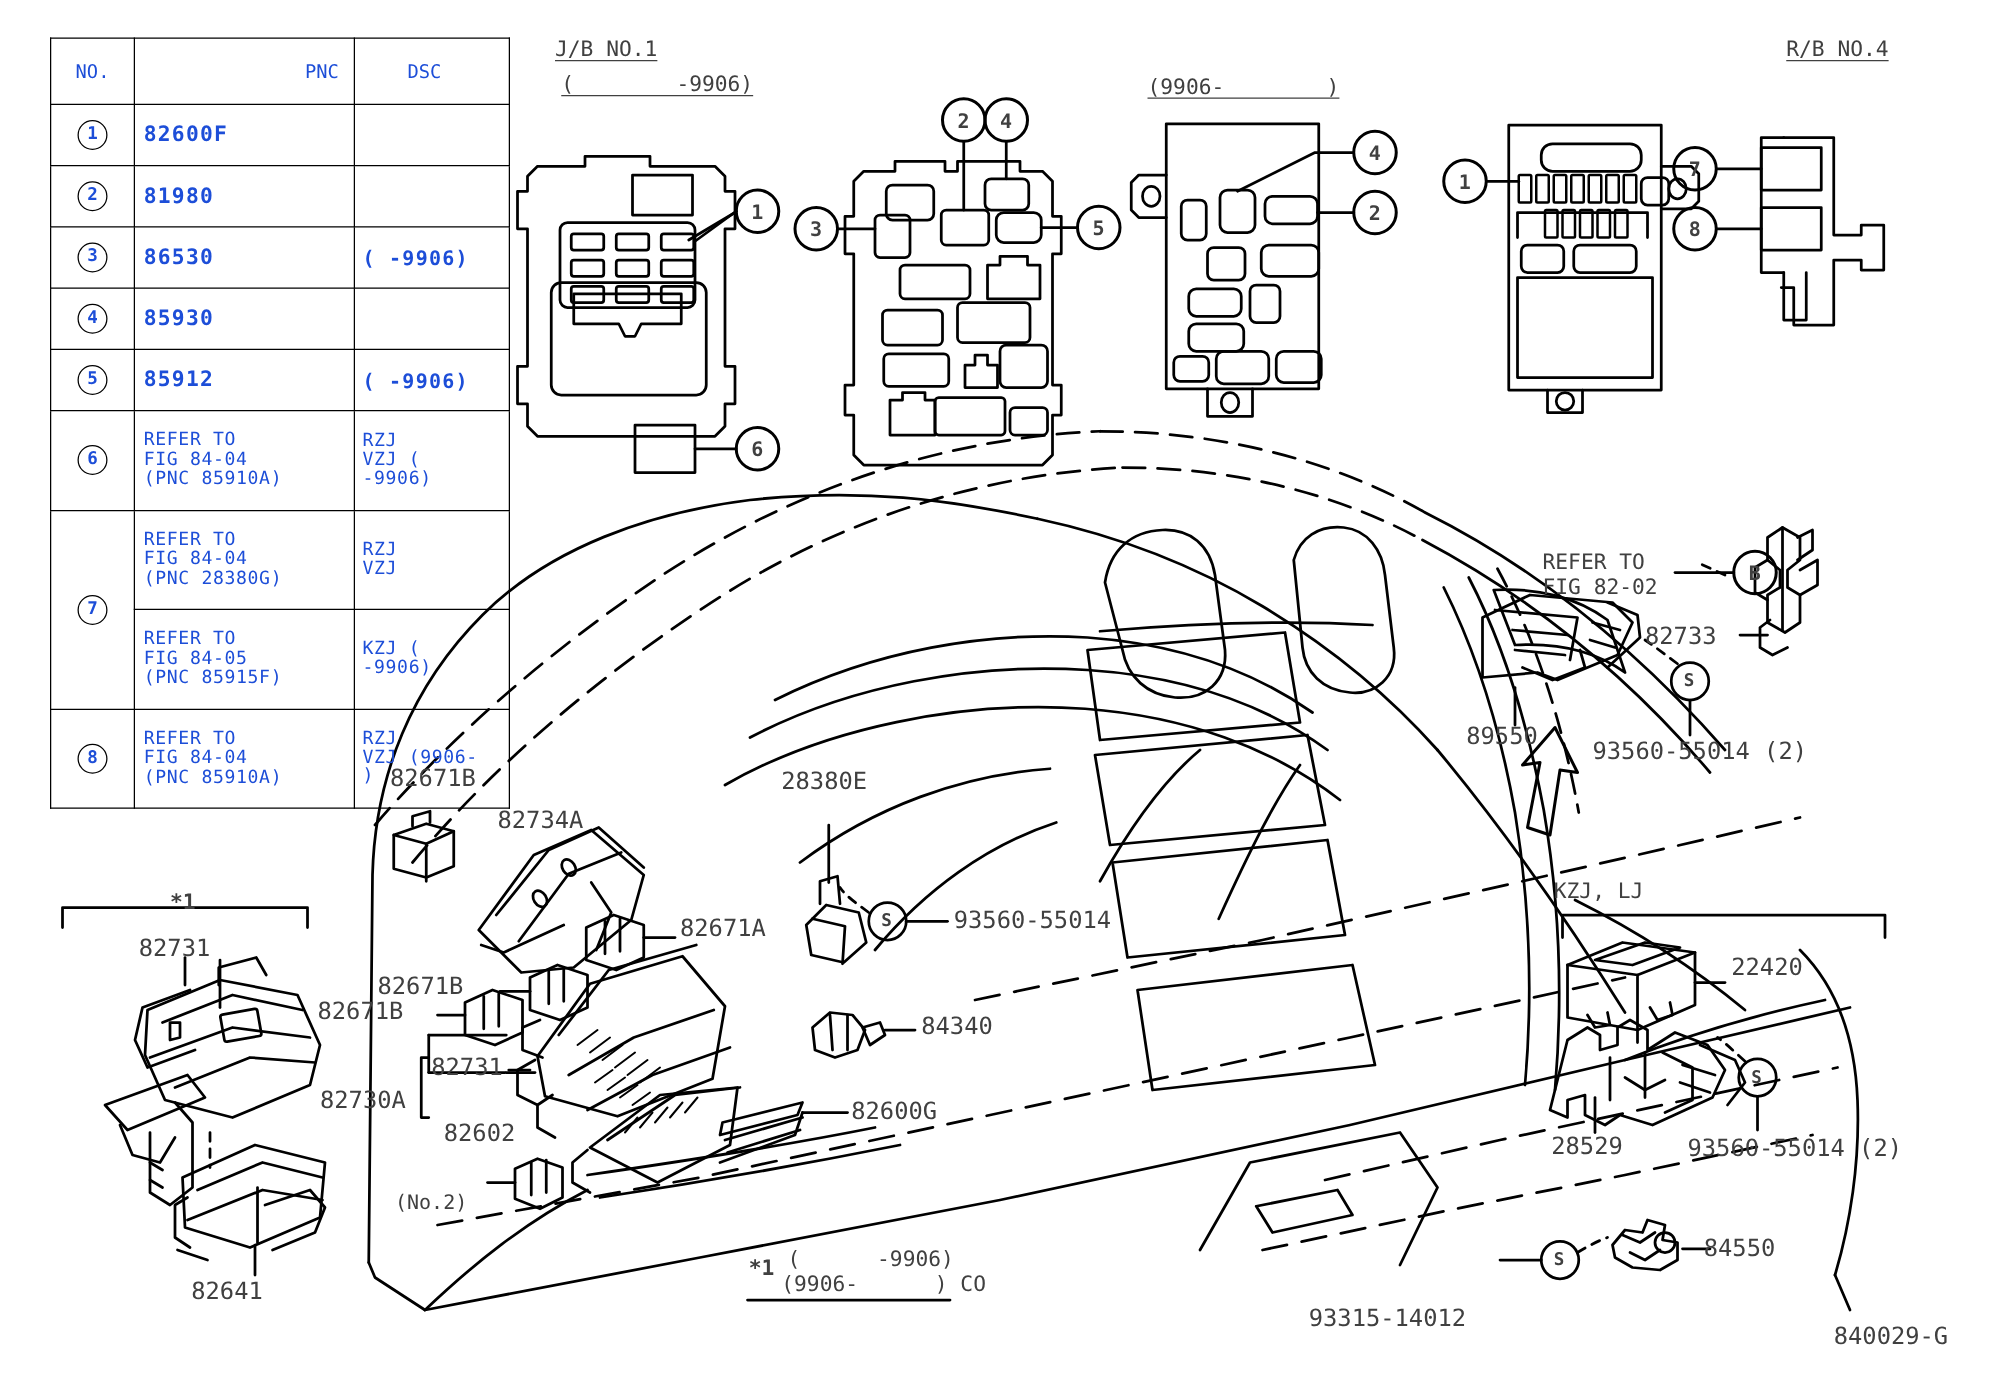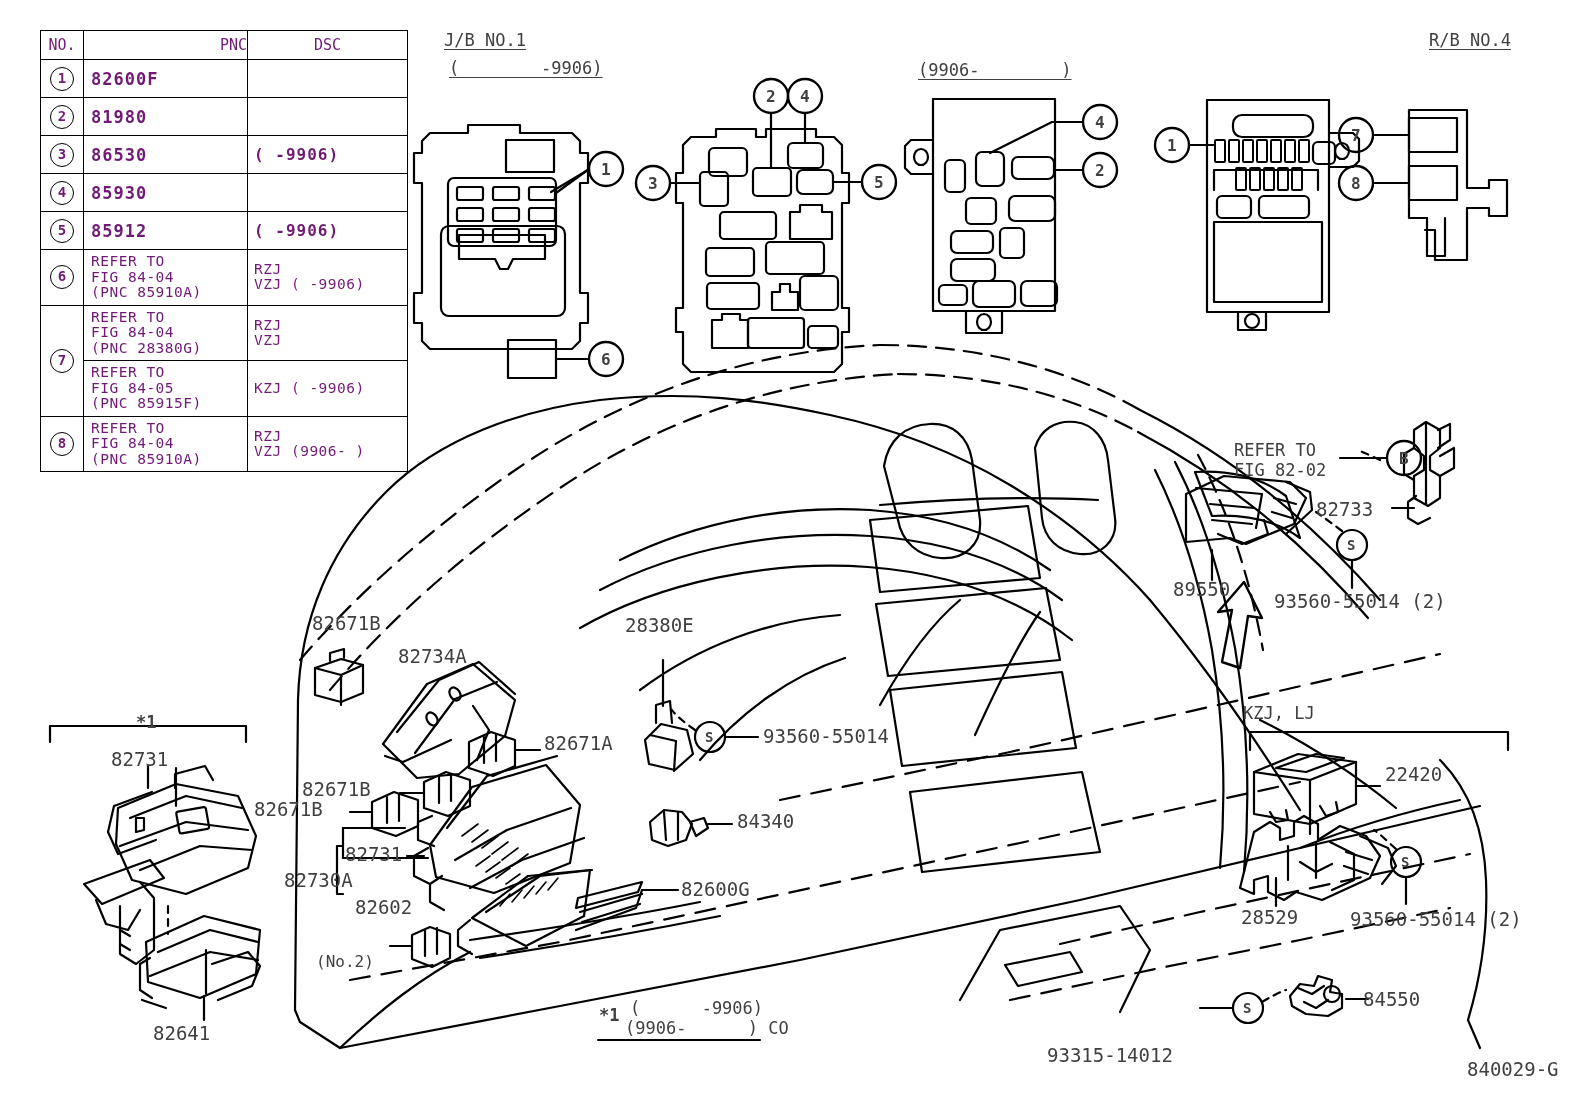--- a/index.html
+++ b/index.html
@@ -10,21 +10,21 @@
   .lbl{position:absolute;white-space:pre;font-family:"DejaVu Sans Mono","Liberation Mono",monospace;
        color:#404040;letter-spacing:0px;}
   .t19{font-size:19px;}
   .t17{font-size:17px;}
   .t16{font-size:16px;}
   .t14{font-size:14px;}
   .b{font-weight:bold;}
   .ul{text-decoration:underline;text-underline-offset:3px;}
   
   #parts-table{position:absolute;left:40px;top:30px;width:368px;border-collapse:collapse;}
-  #parts-table td,#parts-table th{border:1.6px solid #000;padding:0;color:#701a75;}
+  #parts-table td,#parts-table th{border:1.6px solid #000;padding:12px;color:#1d4ed8;}
   #parts-table th{font-size:15px;font-weight:normal;height:28px;font-family:"DejaVu Sans Mono","Liberation Mono",monospace;}
   .cno{width:42px;text-align:center;vertical-align:middle;}
   .cpnc{width:156px;padding-left:7px!important;}
   .cdsc{padding-left:6px!important;}
   .pnum{font-size:17px;font-weight:bold;letter-spacing:1px;}
   .dsctxt{font-size:16px;font-weight:bold;letter-spacing:1px;}
   .reftxt{font-size:14.5px;line-height:15.5px;display:block;padding:4px 0 4px 0;letter-spacing:0.5px;}
   .codetxt{font-size:14.5px;line-height:15px;letter-spacing:0.5px;}
   .circnum{display:inline-block;width:22px;height:22px;line-height:21px;border:1.7px solid #000;
            border-radius:50%;text-align:center;font-size:14px;font-weight:bold;}
@@ -476,21 +476,21 @@
 
 <div class="lbl t19" style="left:312px;top:612px;">82671B</div>
 <div class="lbl t19" style="left:398px;top:645px;">82734A</div>
 <div class="lbl t19" style="left:625px;top:614px;">28380E</div>
 <div class="lbl t19" style="left:763px;top:725px;">93560-55014</div>
 <div class="lbl t19" style="left:544px;top:732px;">82671A</div>
 <div class="lbl t19" style="left:302px;top:778px;">82671B</div>
 <div class="lbl t19" style="left:254px;top:798px;">82671B</div>
 <div class="lbl t19" style="left:737px;top:810px;">84340</div>
 <div class="lbl t19" style="left:345px;top:843px;">82731</div>
-<div class="lbl t19" style="left:256px;top:869px;margin-left:28px;">82730A</div>
+<div class="lbl t19" style="left:256px;top:869px;">82730A</div>
 <div class="lbl t19" style="left:681px;top:878px;">82600G</div>
 <div class="lbl t19" style="left:311px;top:896px;margin-left:44px;">82602</div>
 <div class="lbl t16" style="left:316px;top:952px;">(No.2)</div>
 
 <div class="lbl t17 b" style="left:136px;top:712px;">*1</div>
 <div class="lbl t19" style="left:111px;top:748px;">82731</div>
 <div class="lbl t19" style="left:153px;top:1022px;">82641</div>
 
 <div class="lbl t19" style="left:1173px;top:578px;">89550</div>
 <div class="lbl t19" style="left:1316px;top:498px;">82733</div>

